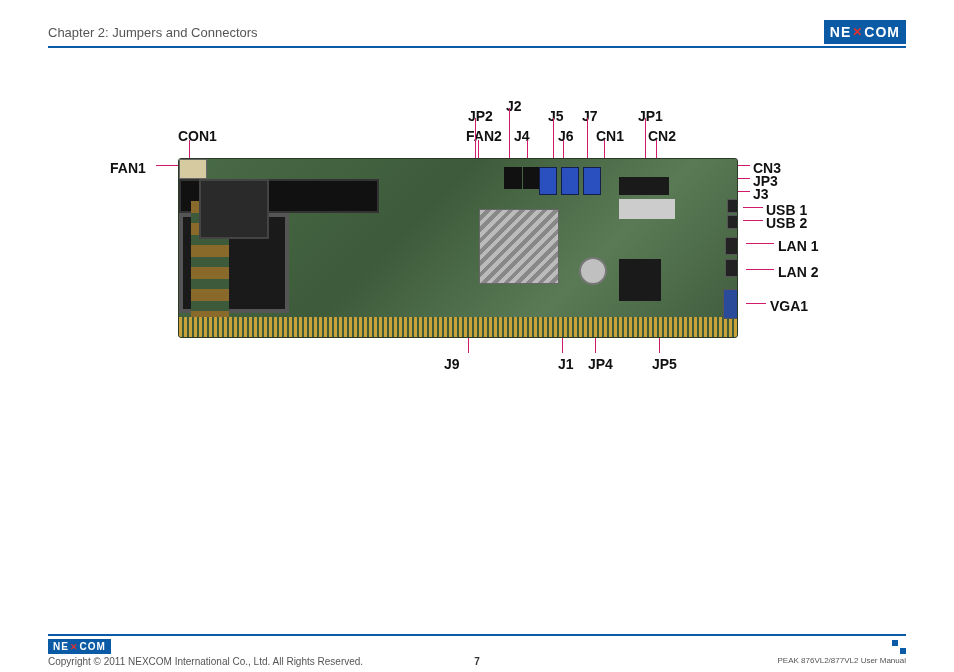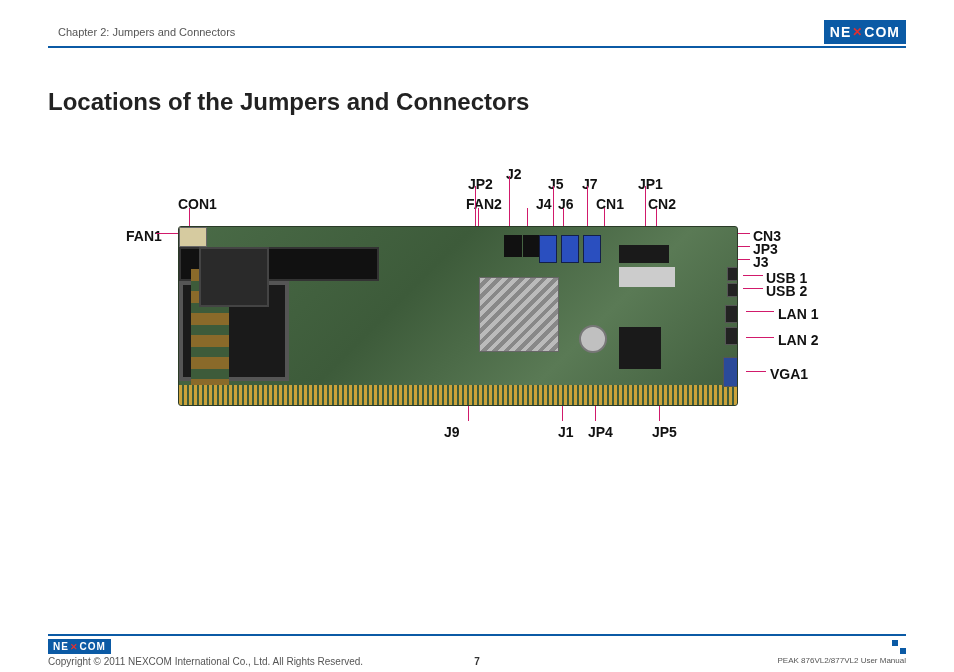--- a/index.html
+++ b/index.html
@@ -18,23 +18,22 @@
   }
   .header-row {
     display: flex;
     justify-content: space-between;
     align-items: center;
     border-bottom: 2px solid #0b5aa5;
     padding-bottom: 2px;
     margin-bottom: 6px;
   }
   .chapter {
-    font-size: 11px;
+    font-size: 13px;
     color: #555;
-    margin-left: 10px;
   }
   .logo {
     background: #0b5aa5;
     color: #fff;
     font-weight: bold;
     font-size: 14px;
     padding: 4px 6px;
     letter-spacing: 1px;
     display: flex;
     align-items: center;
@@ -142,38 +141,37 @@
 <div class="page">
   <div class="header-row">
     <div class="chapter">Chapter 2: Jumpers and Connectors</div>
     <div class="logo">
       <span>NE</span>
         <span class="x">✕</span>
         <span>COM</span>
     </div>
   </div>
 
-  <h1>Locations of the Jumpers and Connectors</h1>
 
   <div class="diagram">
 
     <div class="lbl" style="left:420px; top:10px;">JP2</div>
     <div class="lbl" style="left:458px; top:0px;">J2</div>
     <div class="lbl" style="left:500px; top:10px;">J5</div>
     <div class="lbl" style="left:534px; top:10px;">J7</div>
     <div class="lbl" style="left:590px; top:10px;">JP1</div>
 
     <div class="lbl" style="left:130px; top:30px;">CON1</div>
     <div class="lbl" style="left:418px; top:30px;">FAN2</div>
-    <div class="lbl" style="left:488px; top:30px;">J4</div>
+    <div class="lbl" style="left:466px; top:30px;">J4</div>
     <div class="lbl" style="left:510px; top:30px;">J6</div>
     <div class="lbl" style="left:548px; top:30px;">CN1</div>
     <div class="lbl" style="left:600px; top:30px;text-align:center;">CN2</div>
 
-    <div class="lbl" style="left:78px; top:62px;">FAN1</div>
+    <div class="lbl" style="left:62px; top:62px;">FAN1</div>
 
     <div class="lbl" style="left:705px; top:62px;">CN3</div>
     <div class="lbl" style="left:705px; top:75px;">JP3</div>
     <div class="lbl" style="left:705px; top:88px;">J3</div>
     <div class="lbl" style="left:718px; top:104px;">USB 1</div>
     <div class="lbl" style="left:718px; top:117px;">USB 2</div>
     <div class="lbl" style="left:730px; top:140px;">LAN 1</div>
     <div class="lbl" style="left:730px; top:166px;">LAN 2</div>
     <div class="lbl" style="left:722px; top:200px;">VGA1</div>
 

